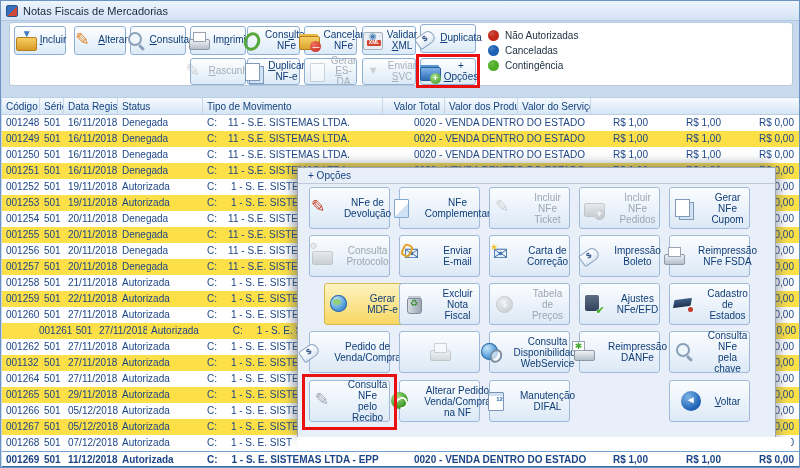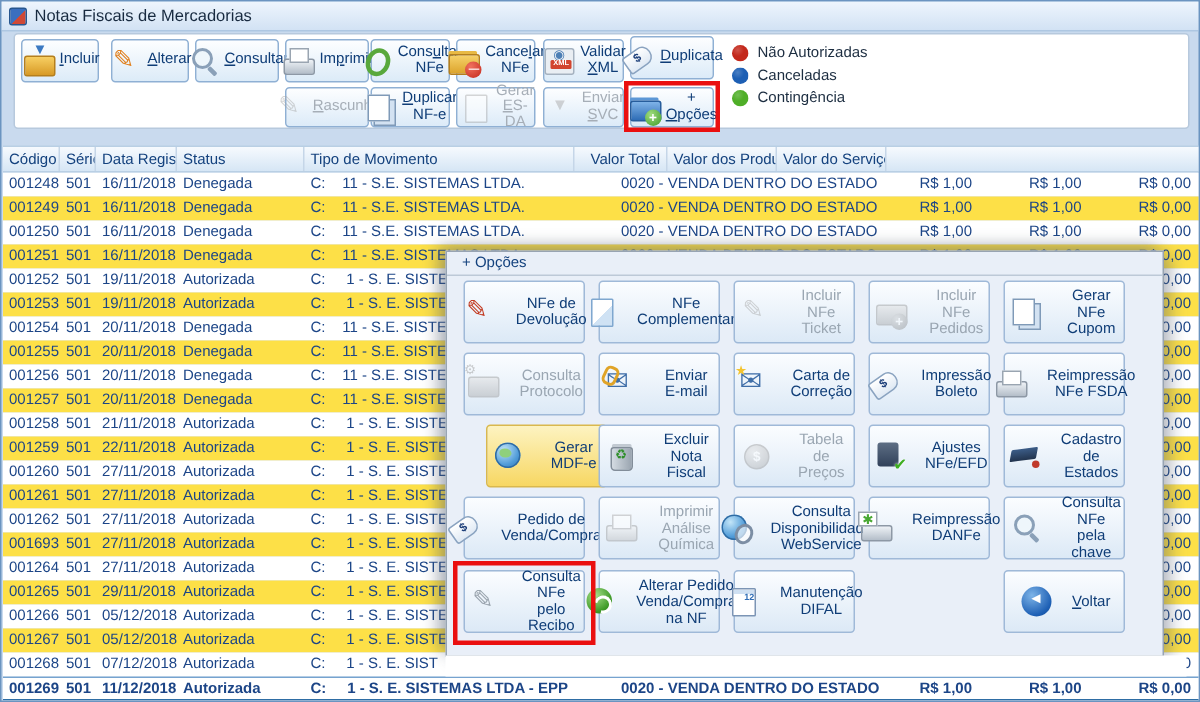--- a/index.html
+++ b/index.html
@@ -362,21 +362,21 @@
         <div class="tcell al-r" style="width: 24px;">501</div>
         <div class="tcell al-r" style="width: 54px;">27/11/2018</div>
         <div class="tcell" style="width: 85px;">Autorizada</div>
         <div class="tcell" style="width: 207px;">C:     1 - S. E. SISTEMAS LTDA - EPP</div>
         <div class="tcell" style="width: 180px;">0020 - VENDA DENTRO DO ESTADO</div>
         <div class="tcell al-r" style="width: 62px;">R$ 1,00</div>
         <div class="tcell al-r" style="width: 73px;">R$ 1,00</div>
         <div class="tcell al-r" style="width: 73px;">R$ 0,00</div>
       </div>
       <div class="trow alt">
-        <div class="tcell" style="width: 38px;">001261</div>
+        <div class="tcell" style="width: 38px; margin-left: 33px;">001261</div>
         <div class="tcell al-r" style="width: 24px;">501</div>
         <div class="tcell al-r" style="width: 54px;">27/11/2018</div>
         <div class="tcell" style="width: 85px;">Autorizada</div>
         <div class="tcell" style="width: 207px;">C:     1 - S. E. SISTEMAS LTDA - EPP</div>
         <div class="tcell" style="width: 180px;">0020 - VENDA DENTRO DO ESTADO</div>
         <div class="tcell al-r" style="width: 62px;">R$ 1,00</div>
         <div class="tcell al-r" style="width: 73px;">R$ 1,00</div>
         <div class="tcell al-r" style="width: 73px;">R$ 0,00</div>
       </div>
       <div class="trow">
@@ -384,21 +384,21 @@
         <div class="tcell al-r" style="width: 24px;">501</div>
         <div class="tcell al-r" style="width: 54px;">27/11/2018</div>
         <div class="tcell" style="width: 85px;">Autorizada</div>
         <div class="tcell" style="width: 207px;">C:     1 - S. E. SISTEMAS LTDA - EPP</div>
         <div class="tcell" style="width: 180px;">0020 - VENDA DENTRO DO ESTADO</div>
         <div class="tcell al-r" style="width: 62px;">R$ 1,00</div>
         <div class="tcell al-r" style="width: 73px;">R$ 1,00</div>
         <div class="tcell al-r" style="width: 73px;">R$ 0,00</div>
       </div>
       <div class="trow alt">
-        <div class="tcell" style="width: 38px;">001693</div>
+        <div class="tcell" style="width: 38px;">001132</div>
         <div class="tcell al-r" style="width: 24px;">501</div>
         <div class="tcell al-r" style="width: 54px;">27/11/2018</div>
         <div class="tcell" style="width: 85px;">Autorizada</div>
         <div class="tcell" style="width: 207px;">C:     1 - S. E. SISTEMAS LTDA - EPP</div>
         <div class="tcell" style="width: 180px;">0020 - VENDA DENTRO DO ESTADO</div>
         <div class="tcell al-r" style="width: 62px;">R$ 1,00</div>
         <div class="tcell al-r" style="width: 73px;">R$ 1,00</div>
         <div class="tcell al-r" style="width: 73px;">R$ 0,00</div>
       </div>
       <div class="trow">
@@ -531,21 +531,20 @@
         <div class="pbtn" style="left: 371px; top: 99px;">
           <span class="ic ic-cap badge-red-dot"></span>
           <span class="lbl">Cadastro de<br>Estados</span>
         </div>
         <div class="pbtn" style="left: 11px; top: 147px;">
           <span class="ic ic-tag"></span>
           <span class="lbl">Pedido de<br>Venda/Compra</span>
         </div>
         <div class="pbtn disabled" style="left: 101px; top: 147px;">
           <span class="ic ic-printer"></span>
-          <span class="lbl">Imprimir Análise<br>Química</span>
         </div>
         <div class="pbtn" style="left: 191px; top: 147px;">
           <span class="ic ic-globe badge-clip-grey"></span>
           <span class="lbl">Consulta<br>Disponibilidade<br>WebService</span>
         </div>
         <div class="pbtn" style="left: 281px; top: 147px;">
           <span class="ic ic-printer badge-green-star"></span>
           <span class="lbl">Reimpressão<br>DANFe</span>
         </div>
         <div class="pbtn" style="left: 371px; top: 147px;">

